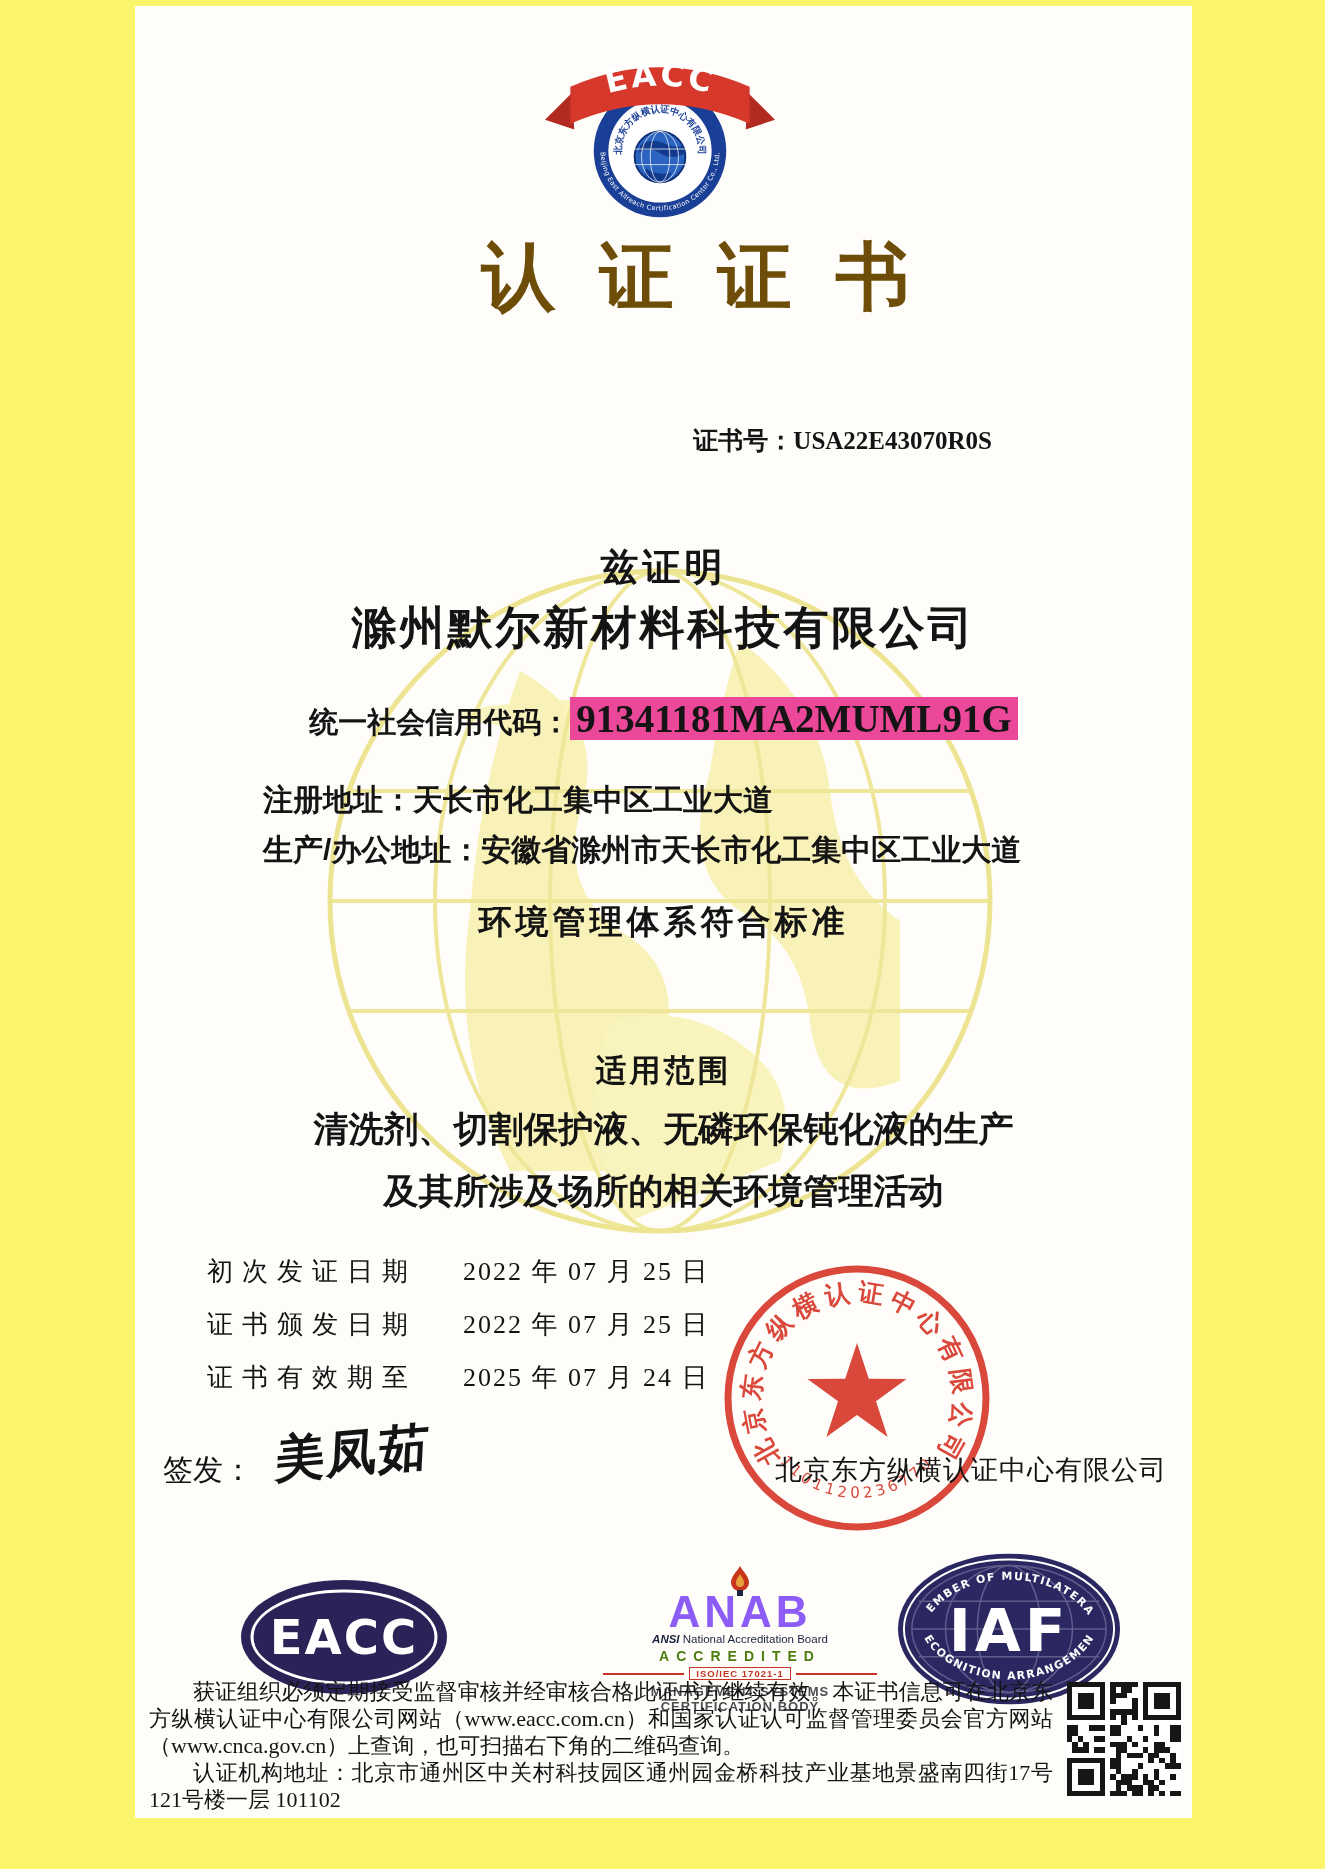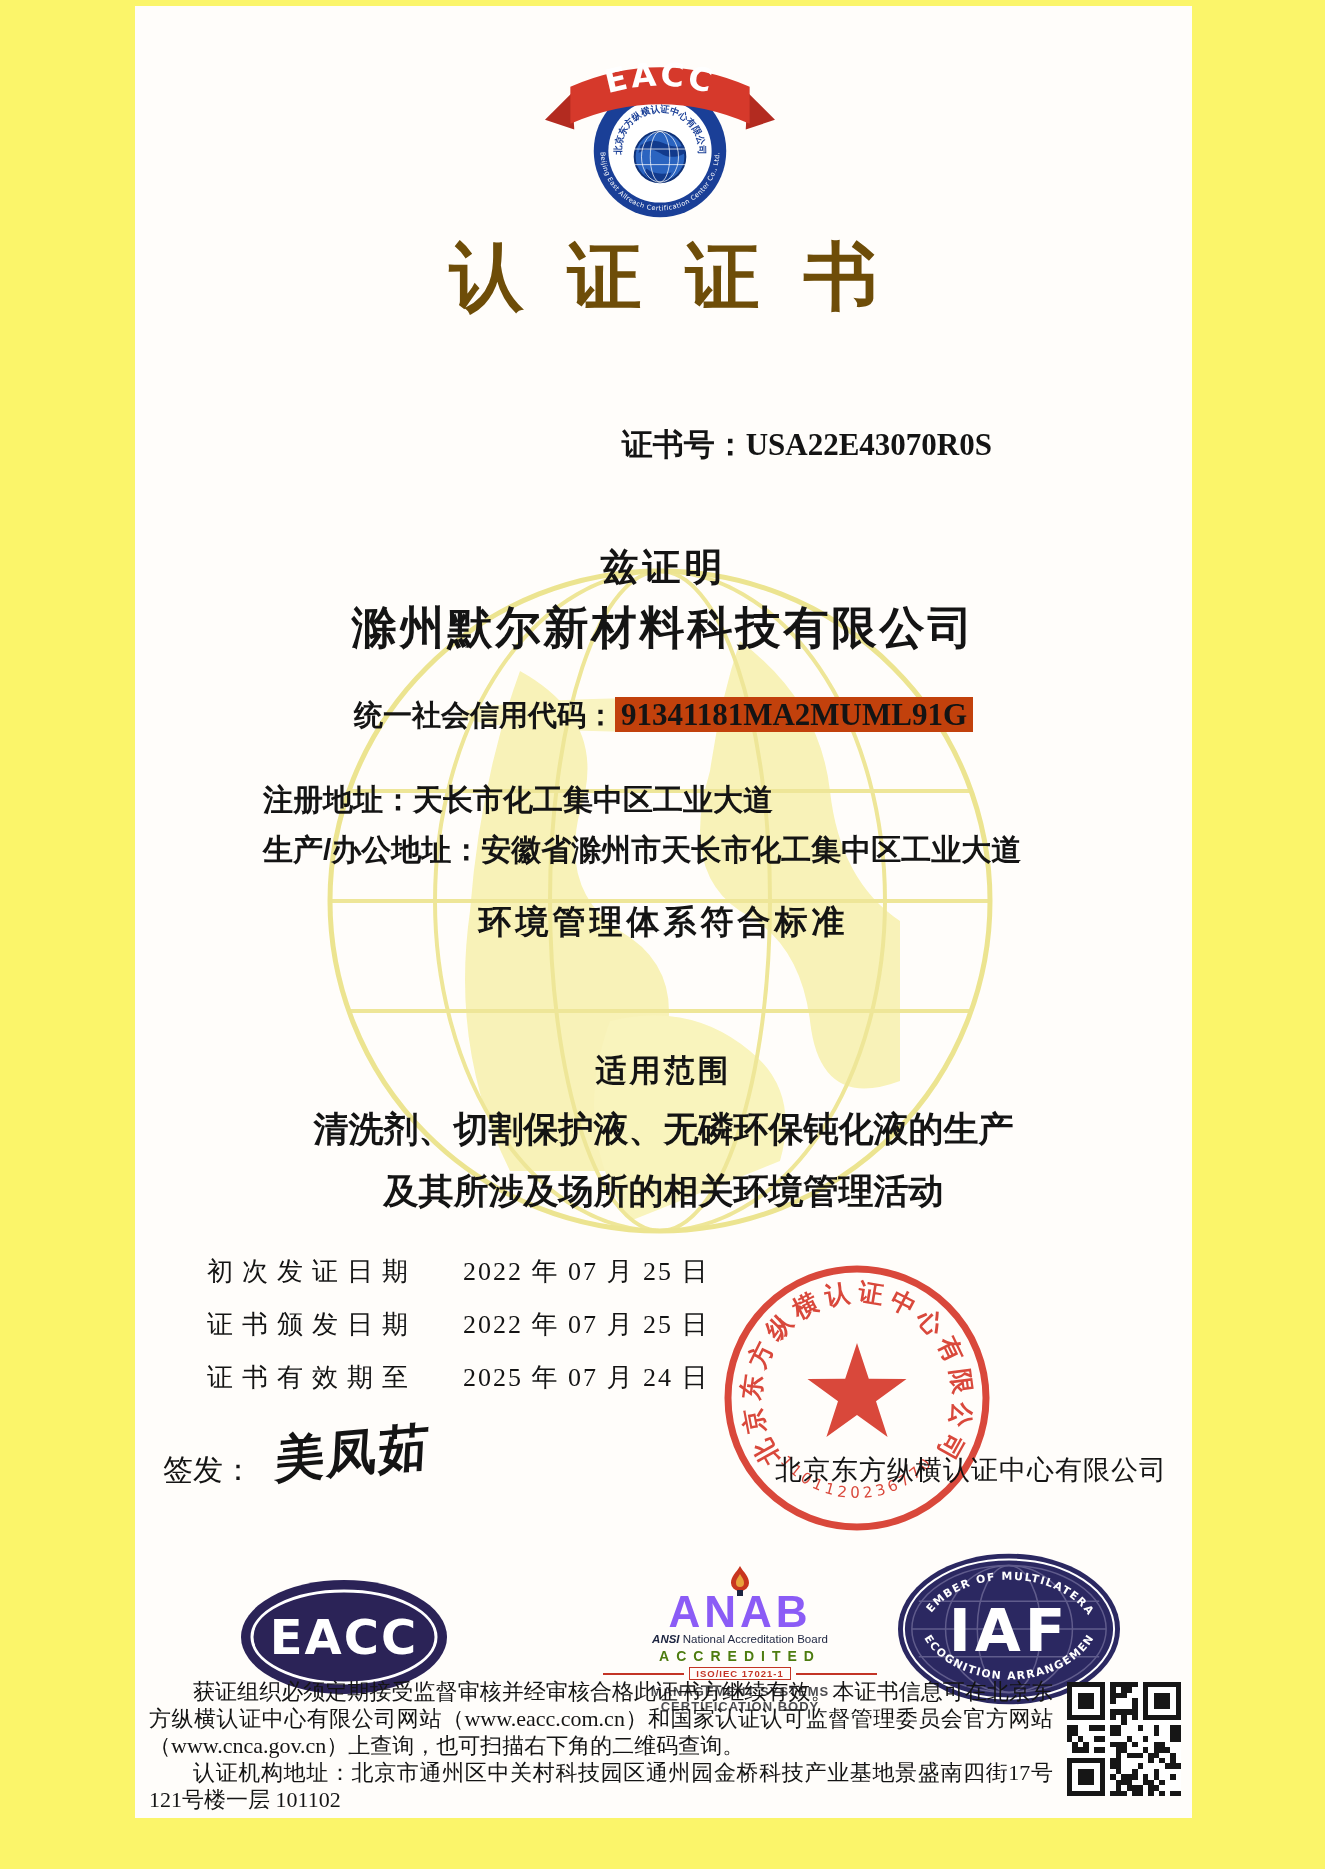--- a/index.html
+++ b/index.html
@@ -7,27 +7,27 @@
         font-family:"Liberation Sans","DejaVu Sans",sans-serif;color:#141414;}
   .sheet{position:absolute;left:135px;top:6px;width:1057px;height:1812px;background:#fffdfa;}
   .abs{position:absolute;}
   .ctr{width:100%;text-align:center;}
   
   .wm{left:175px;top:545px;width:700px;height:700px;opacity:.85;}
   
   .hlogo{left:408px;top:30px;width:234px;height:190px;}
   
   .title{top:222px;font-family:"Liberation Serif","DejaVu Serif",serif;font-weight:bold;
-         font-size:74px;color:#6e4d08;letter-spacing:44px;text-indent:44px;}
-  .certno{top:418px;right:200px;font-family:"Liberation Serif","DejaVu Serif",serif;font-size:31px;font-weight:600;}
+         font-size:74px;color:#6e4d08;letter-spacing:44px;text-indent:44px;padding-left:32px;}
+  .certno{top:418px;right:200px;font-family:"Liberation Serif","DejaVu Serif",serif;font-size:25px;font-weight:600;}
   .statement{top:536px;font-size:38px;font-weight:bold;letter-spacing:4px;}
   .company{top:592px;font-size:45px;font-weight:bold;letter-spacing:3px;}
   .credit{top:690px;font-size:29px;font-weight:bold;}
-  .credit .code{font-family:"Liberation Serif","DejaVu Serif",serif;font-size:31px;font-weight:600;
-                background:#c2410c;padding:0 6px;}
+  .credit .code{font-family:"Liberation Serif","DejaVu Serif",serif;font-size:39px;font-weight:600;
+                background:#ec4899;padding:0 6px;}
   .addr{left:128px;font-size:30px;font-weight:bold;}
   .addr1{top:774px;} .addr2{top:824px;}
   .stdhead{top:894px;font-size:33px;font-weight:bold;letter-spacing:4px;}
   .iso{top:954px;font-family:"Liberation Serif","DejaVu Serif",serif;font-size:46px;font-weight:600;letter-spacing:1px;}
   .scopehead{top:1044px;font-size:31px;font-weight:bold;letter-spacing:3px;}
   .scope1{top:1100px;font-size:35px;font-weight:bold;}
   .scope2{top:1162px;font-size:35px;font-weight:bold;}
   .dates{left:72px;top:1248px;font-family:"Liberation Serif","DejaVu Serif",serif;font-size:26px;}
   .dates .row{margin-bottom:18px;white-space:nowrap;}
   .dates .lbl{letter-spacing:9px;display:inline-block;min-width:218px;}

